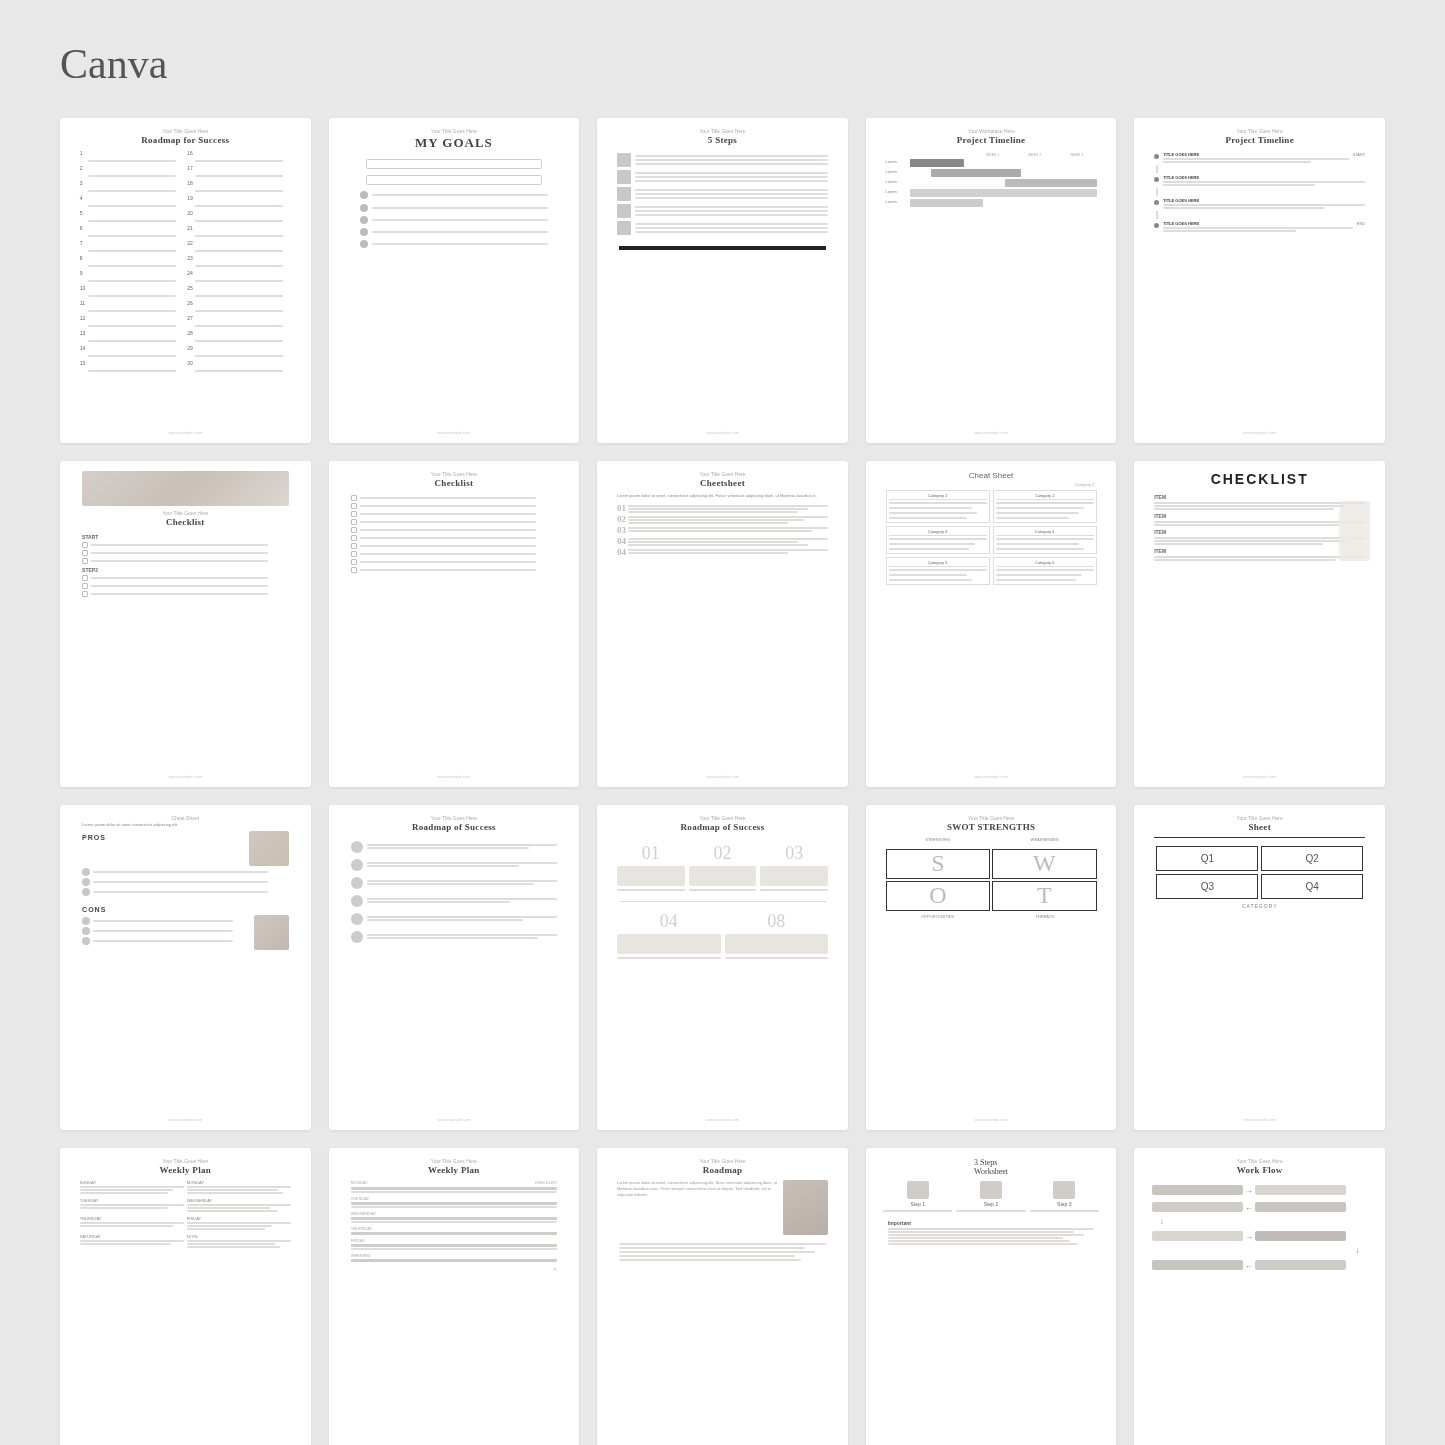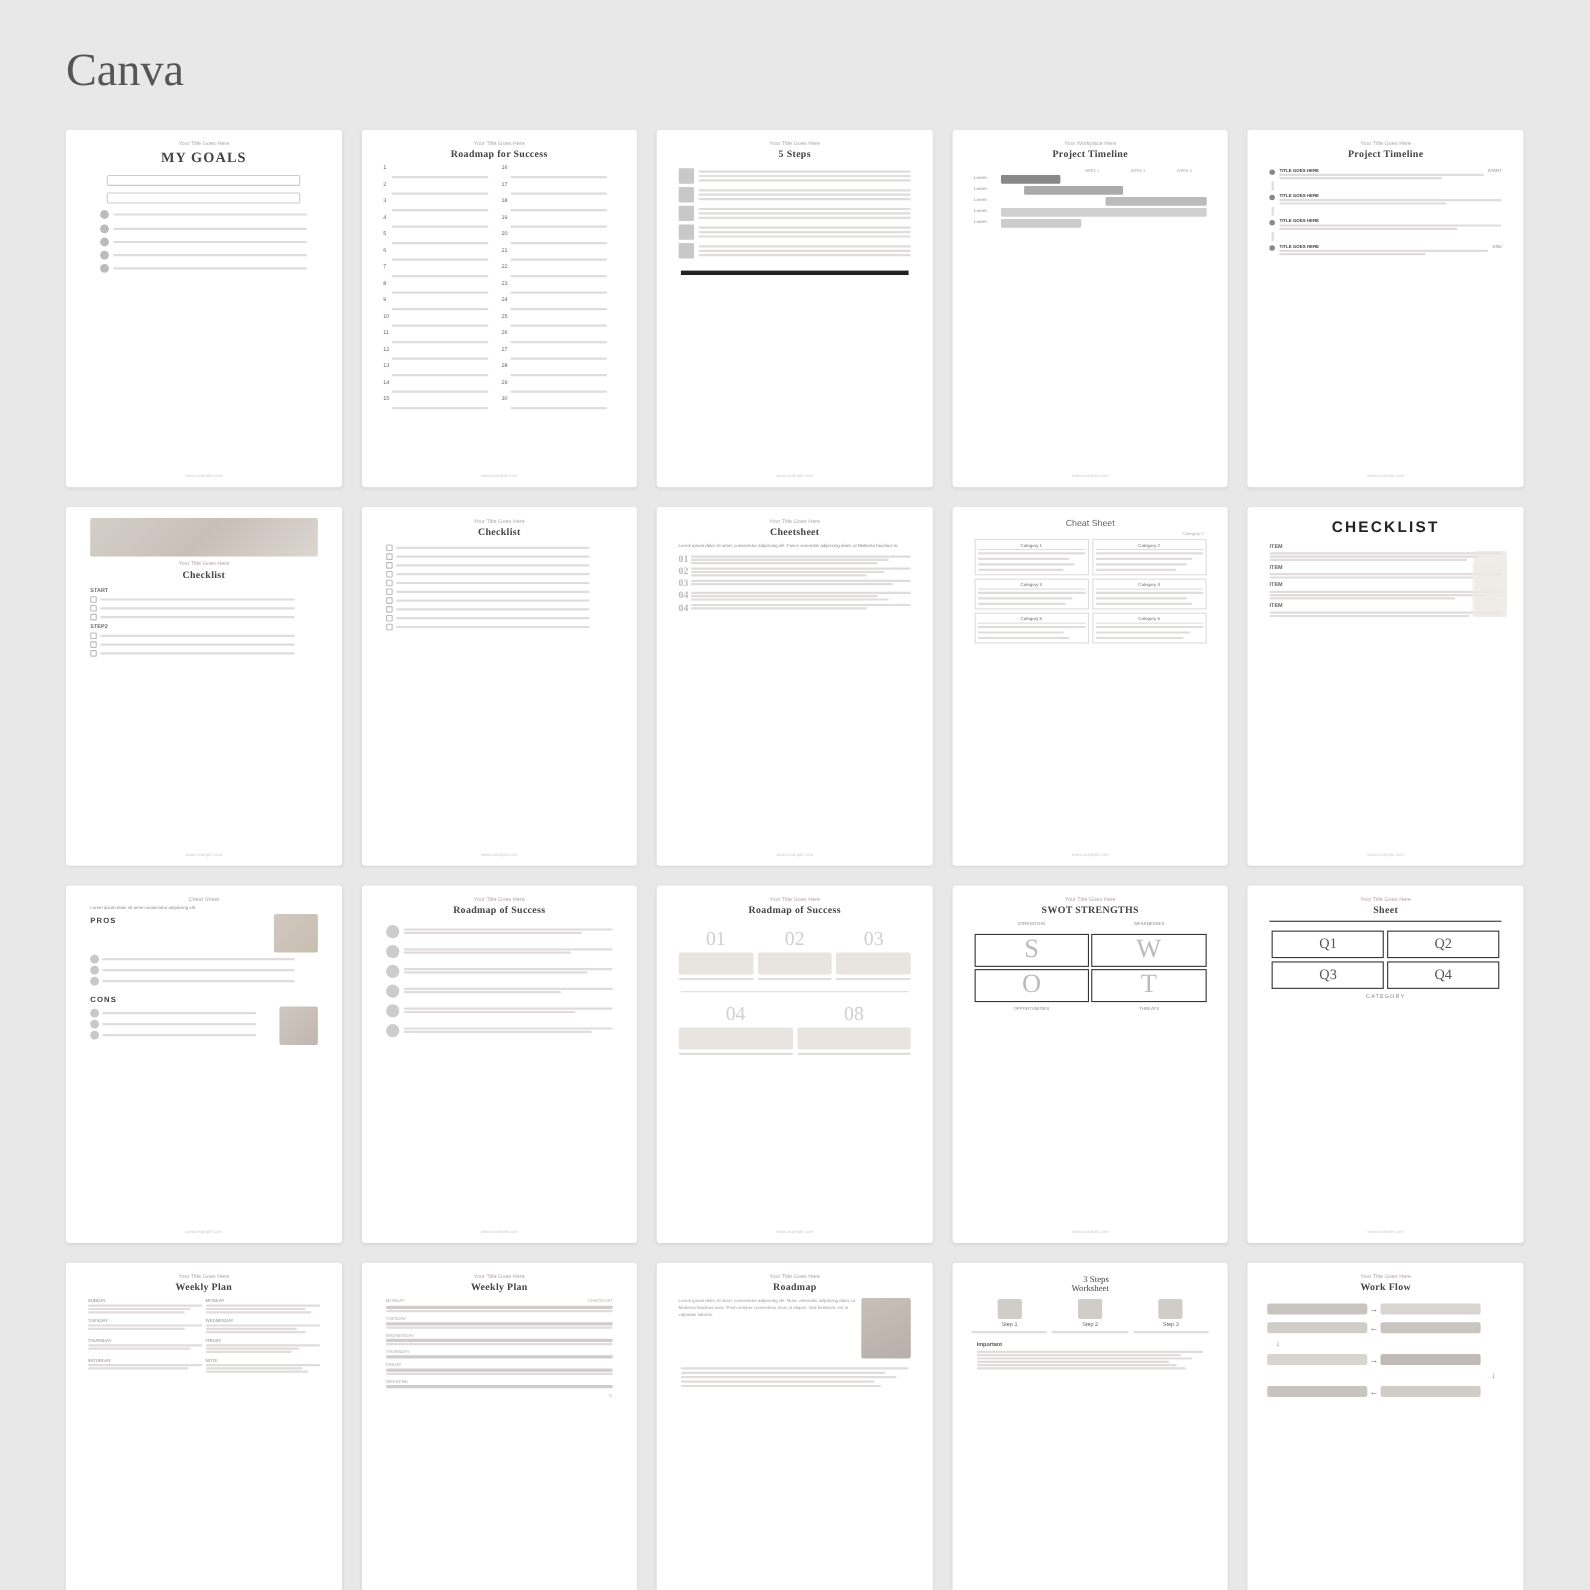--- a/index.html
+++ b/index.html
@@ -227,23 +227,23 @@
       gap: 3px;
       width: 88%;
       margin-top: 5px;
     }
     .matrix-cell {
       border: 1px solid #333;
       display: flex;
       align-items: center;
       justify-content: center;
       height: 25px;
-      font-size: 13px;
+      font-size: 10px;
       color: #555;
-      font-family: Liberation Serif, serif;
+      font-family: Liberation Sans, sans-serif;
     }
     .pros-label {
       font-size: 7px;
       font-weight: bold;
       color: #444;
       margin: 3px 0 2px;
       font-family: Arial, sans-serif;
       letter-spacing: 1px;
     }
     .photo-sm {
@@ -405,20 +405,92 @@
   </style>
 </head>
 <body>
 
 <div class="header-row">
   <div class="canva-logo">Canva</div>
 </div>
 
 <div class="grid">
 
+  <div class="card">
+    <div class="card-subtitle">Your Title Goes Here</div>
+    <div class="card-title">Roadmap for Success</div>
+    <div class="roadmap-list">
+      <div class="roadmap-col">
+        <div class="roadmap-num">1</div>
+          <div class="line-block-thin"></div>
+        <div class="roadmap-num">2</div>
+          <div class="line-block-thin"></div>
+        <div class="roadmap-num">3</div>
+          <div class="line-block-thin"></div>
+        <div class="roadmap-num">4</div>
+          <div class="line-block-thin"></div>
+        <div class="roadmap-num">5</div>
+          <div class="line-block-thin"></div>
+        <div class="roadmap-num">6</div>
+          <div class="line-block-thin"></div>
+        <div class="roadmap-num">7</div>
+          <div class="line-block-thin"></div>
+        <div class="roadmap-num">8</div>
+          <div class="line-block-thin"></div>
+        <div class="roadmap-num">9</div>
+          <div class="line-block-thin"></div>
+        <div class="roadmap-num">10</div>
+          <div class="line-block-thin"></div>
+        <div class="roadmap-num">11</div>
+          <div class="line-block-thin"></div>
+        <div class="roadmap-num">12</div>
+          <div class="line-block-thin"></div>
+        <div class="roadmap-num">13</div>
+          <div class="line-block-thin"></div>
+        <div class="roadmap-num">14</div>
+          <div class="line-block-thin"></div>
+        <div class="roadmap-num">15</div>
+          <div class="line-block-thin"></div>
+      </div>
+      <div class="roadmap-col">
+        <div class="roadmap-num">16</div>
+          <div class="line-block-thin"></div>
+        <div class="roadmap-num">17</div>
+          <div class="line-block-thin"></div>
+        <div class="roadmap-num">18</div>
+          <div class="line-block-thin"></div>
+        <div class="roadmap-num">19</div>
+          <div class="line-block-thin"></div>
+        <div class="roadmap-num">20</div>
+          <div class="line-block-thin"></div>
+        <div class="roadmap-num">21</div>
+          <div class="line-block-thin"></div>
+        <div class="roadmap-num">22</div>
+          <div class="line-block-thin"></div>
+        <div class="roadmap-num">23</div>
+          <div class="line-block-thin"></div>
+        <div class="roadmap-num">24</div>
+          <div class="line-block-thin"></div>
+        <div class="roadmap-num">25</div>
+          <div class="line-block-thin"></div>
+        <div class="roadmap-num">26</div>
+          <div class="line-block-thin"></div>
+        <div class="roadmap-num">27</div>
+          <div class="line-block-thin"></div>
+        <div class="roadmap-num">28</div>
+          <div class="line-block-thin"></div>
+        <div class="roadmap-num">29</div>
+          <div class="line-block-thin"></div>
+        <div class="roadmap-num">30</div>
+          <div class="line-block-thin"></div>
+      </div>
+    </div>
+    <div style="margin-top:auto;font-size:4px;color:#ccc;font-family:Arial,sans-serif;">www.example.com</div>
+  </div>
+
   <div class="card goals-card">
     <div class="card-subtitle">Your Title Goes Here</div>
     <div class="card-title card-title-lg">MY GOALS</div>
     <div class="box-outline"></div>
     <div class="box-outline"></div>
     <div style="display:flex;align-items:center;gap:4px;width:80%;margin:3px 0;">
       <div style="width:8px;height:8px;border-radius:50%;background:#bbb;flex-shrink:0;"></div>
       <div class="line-block-thin" style="flex:1;margin:0;"></div>
     </div>
     <div style="display:flex;align-items:center;gap:4px;width:80%;margin:2px 0;">
@@ -429,92 +501,20 @@
       <div style="width:8px;height:8px;border-radius:50%;background:#bbb;flex-shrink:0;"></div>
       <div class="line-block-thin" style="flex:1;margin:0;"></div>
     </div>
     <div style="display:flex;align-items:center;gap:4px;width:80%;margin:2px 0;">
       <div style="width:8px;height:8px;border-radius:50%;background:#bbb;flex-shrink:0;"></div>
       <div class="line-block-thin" style="flex:1;margin:0;"></div>
     </div>
     <div style="display:flex;align-items:center;gap:4px;width:80%;margin:2px 0;">
       <div style="width:8px;height:8px;border-radius:50%;background:#bbb;flex-shrink:0;"></div>
       <div class="line-block-thin" style="flex:1;margin:0;"></div>
-    </div>
-    <div style="margin-top:auto;font-size:4px;color:#ccc;font-family:Arial,sans-serif;">www.example.com</div>
-  </div>
-
-  <div class="card">
-    <div class="card-subtitle">Your Title Goes Here</div>
-    <div class="card-title">Roadmap for Success</div>
-    <div class="roadmap-list">
-      <div class="roadmap-col">
-        <div class="roadmap-num">1</div>
-          <div class="line-block-thin"></div>
-        <div class="roadmap-num">2</div>
-          <div class="line-block-thin"></div>
-        <div class="roadmap-num">3</div>
-          <div class="line-block-thin"></div>
-        <div class="roadmap-num">4</div>
-          <div class="line-block-thin"></div>
-        <div class="roadmap-num">5</div>
-          <div class="line-block-thin"></div>
-        <div class="roadmap-num">6</div>
-          <div class="line-block-thin"></div>
-        <div class="roadmap-num">7</div>
-          <div class="line-block-thin"></div>
-        <div class="roadmap-num">8</div>
-          <div class="line-block-thin"></div>
-        <div class="roadmap-num">9</div>
-          <div class="line-block-thin"></div>
-        <div class="roadmap-num">10</div>
-          <div class="line-block-thin"></div>
-        <div class="roadmap-num">11</div>
-          <div class="line-block-thin"></div>
-        <div class="roadmap-num">12</div>
-          <div class="line-block-thin"></div>
-        <div class="roadmap-num">13</div>
-          <div class="line-block-thin"></div>
-        <div class="roadmap-num">14</div>
-          <div class="line-block-thin"></div>
-        <div class="roadmap-num">15</div>
-          <div class="line-block-thin"></div>
-      </div>
-      <div class="roadmap-col">
-        <div class="roadmap-num">16</div>
-          <div class="line-block-thin"></div>
-        <div class="roadmap-num">17</div>
-          <div class="line-block-thin"></div>
-        <div class="roadmap-num">18</div>
-          <div class="line-block-thin"></div>
-        <div class="roadmap-num">19</div>
-          <div class="line-block-thin"></div>
-        <div class="roadmap-num">20</div>
-          <div class="line-block-thin"></div>
-        <div class="roadmap-num">21</div>
-          <div class="line-block-thin"></div>
-        <div class="roadmap-num">22</div>
-          <div class="line-block-thin"></div>
-        <div class="roadmap-num">23</div>
-          <div class="line-block-thin"></div>
-        <div class="roadmap-num">24</div>
-          <div class="line-block-thin"></div>
-        <div class="roadmap-num">25</div>
-          <div class="line-block-thin"></div>
-        <div class="roadmap-num">26</div>
-          <div class="line-block-thin"></div>
-        <div class="roadmap-num">27</div>
-          <div class="line-block-thin"></div>
-        <div class="roadmap-num">28</div>
-          <div class="line-block-thin"></div>
-        <div class="roadmap-num">29</div>
-          <div class="line-block-thin"></div>
-        <div class="roadmap-num">30</div>
-          <div class="line-block-thin"></div>
-      </div>
     </div>
     <div style="margin-top:auto;font-size:4px;color:#ccc;font-family:Arial,sans-serif;">www.example.com</div>
   </div>
 
   <div class="card">
     <div class="card-subtitle">Your Title Goes Here</div>
     <div class="card-title">5 Steps</div>
     <div style="width:90%;">
       <div class="step-row">
           <div class="step-box"></div>
@@ -1127,21 +1127,21 @@
       <div class="line-block-thin" style="margin:2px 0;width:100%;"></div>
       <div class="line-block-thin" style="margin:2px 0;width:90%;"></div>
       <div class="line-block-thin" style="margin:2px 0;width:95%;"></div>
       <div class="line-block-thin" style="margin:2px 0;width:85%;"></div>
       <div class="line-block-thin" style="margin:2px 0;width:88%;"></div>
     </div>
 
   </div>
 
   <div class="card">
-    <div style="font-size:8px;color:#444;font-family:Georgia,serif;text-align:right;margin-bottom:2px;">3 Steps<br>Worksheet</div>
+    <div style="font-size:8px;color:#444;font-family:Georgia,serif;text-align:left;margin-bottom:2px;">3 Steps<br>Worksheet</div>
     <div class="steps-worksheet">
       <div class="step-col">
         <div class="step-img"></div>
         <div class="step-num-label">Step 1</div>
         <div class="line-block-thin" style="margin:1px 0;width:100%;"></div>
       </div>
       <div class="step-col">
         <div class="step-img"></div>
         <div class="step-num-label">Step 2</div>
         <div class="line-block-thin" style="margin:1px 0;width:100%;"></div>

